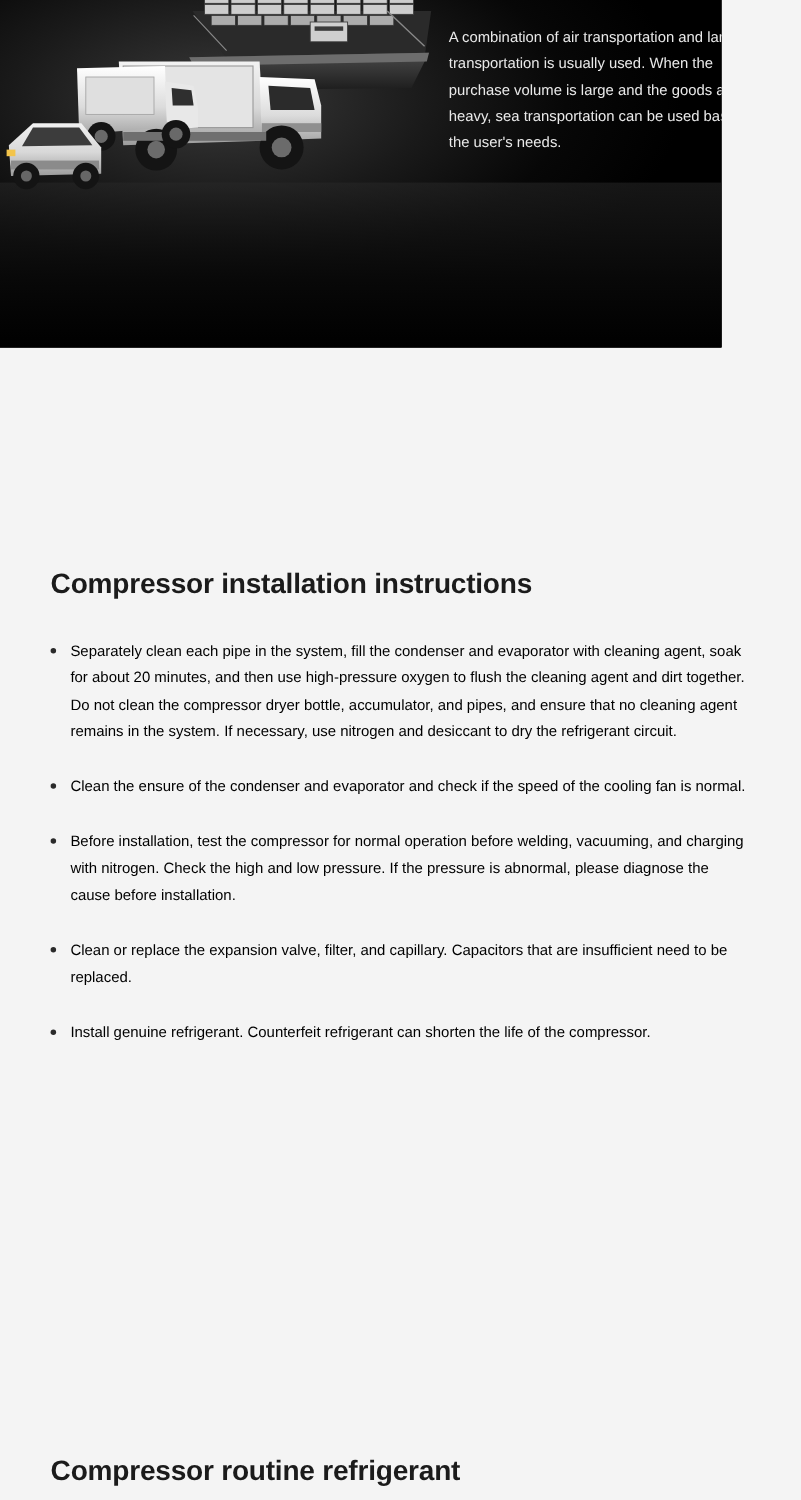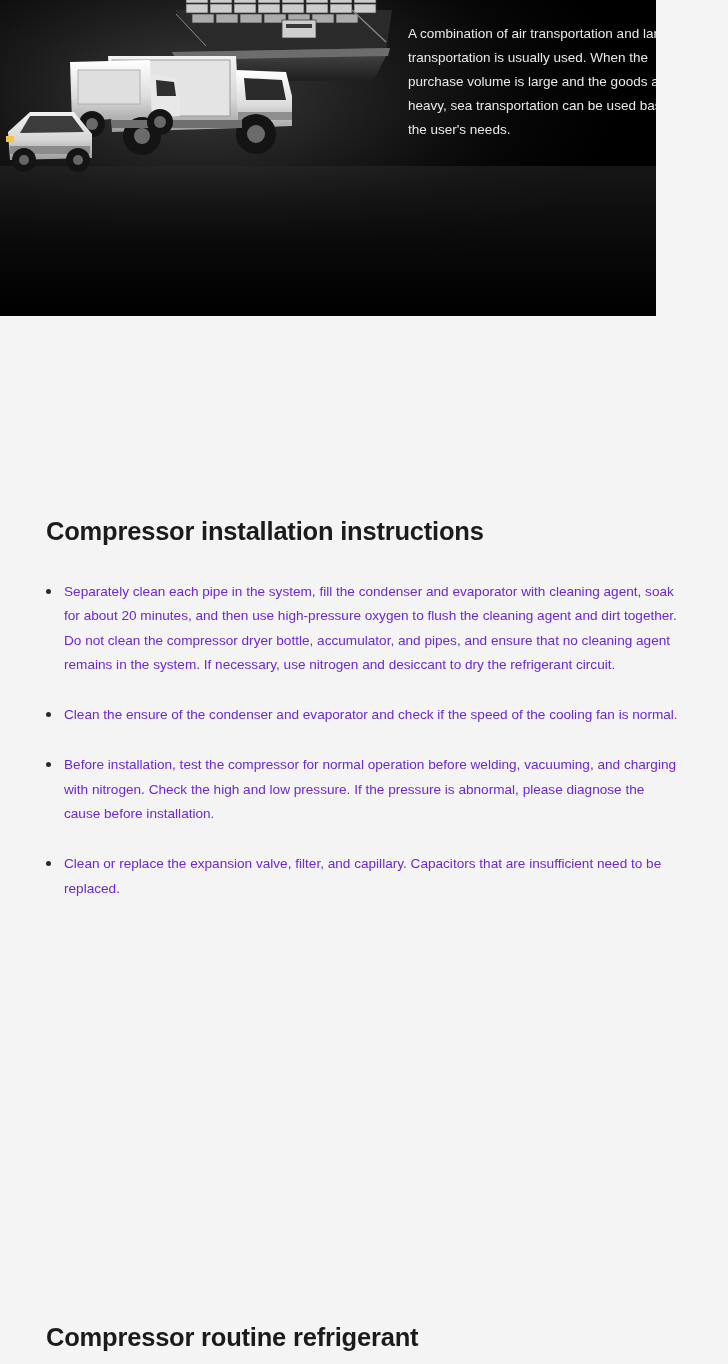--- a/index.html
+++ b/index.html
@@ -85,21 +85,21 @@
     margin: 0;
     padding: 0 36px 0 46px;
     list-style: none;
   }
   ul.bullets li {
     position: relative;
     margin: 0 13px 26px 0;
     padding-left: 18px;
     font-size: 13.6px;
     line-height: 24.3px;
-    color: #6d28d9;
+    color: #000000;
   }
   ul.bullets li:last-child { margin-bottom: 0; }
   ul.bullets li::before {
     content: "";
     position: absolute;
     left: 0;
     top: 9px;
     width: 5px;
     height: 5px;
     border-radius: 50%;
@@ -212,20 +212,21 @@
     <p class="hero-text">A combination of air transportation and land transportation is usually used. When the purchase volume is large and the goods are heavy, sea transportation can be used based on the user's needs.</p>
   </div>
 
   <div class="section section-install">
     <h2 class="section-title">Compressor installation instructions</h2>
     <ul class="bullets">
       <li>Separately clean each pipe in the system, fill the condenser and evaporator with cleaning agent, soak for about 20 minutes, and then use high-pressure oxygen to flush the cleaning agent and dirt together. Do not clean the compressor dryer bottle, accumulator, and pipes, and ensure that no cleaning agent remains in the system. If necessary, use nitrogen and desiccant to dry the refrigerant circuit.</li>
       <li>Clean the ensure of the condenser and evaporator and check if the speed of the cooling fan is normal.</li>
       <li>Before installation, test the compressor for normal operation before welding, vacuuming, and charging with nitrogen. Check the high and low pressure. If the pressure is abnormal, please diagnose the cause before installation.</li>
       <li>Clean or replace the expansion valve, filter, and capillary. Capacitors that are insufficient need to be replaced.</li>
+      <li>Install genuine refrigerant. Counterfeit refrigerant can shorten the life of the compressor.</li>
     </ul>
   </div>
 
   <div class="section section-maint">
     <h2 class="section-title">Compressor routine refrigerant</h2>
   </div>
 
 </div>
 
 </body></html>

